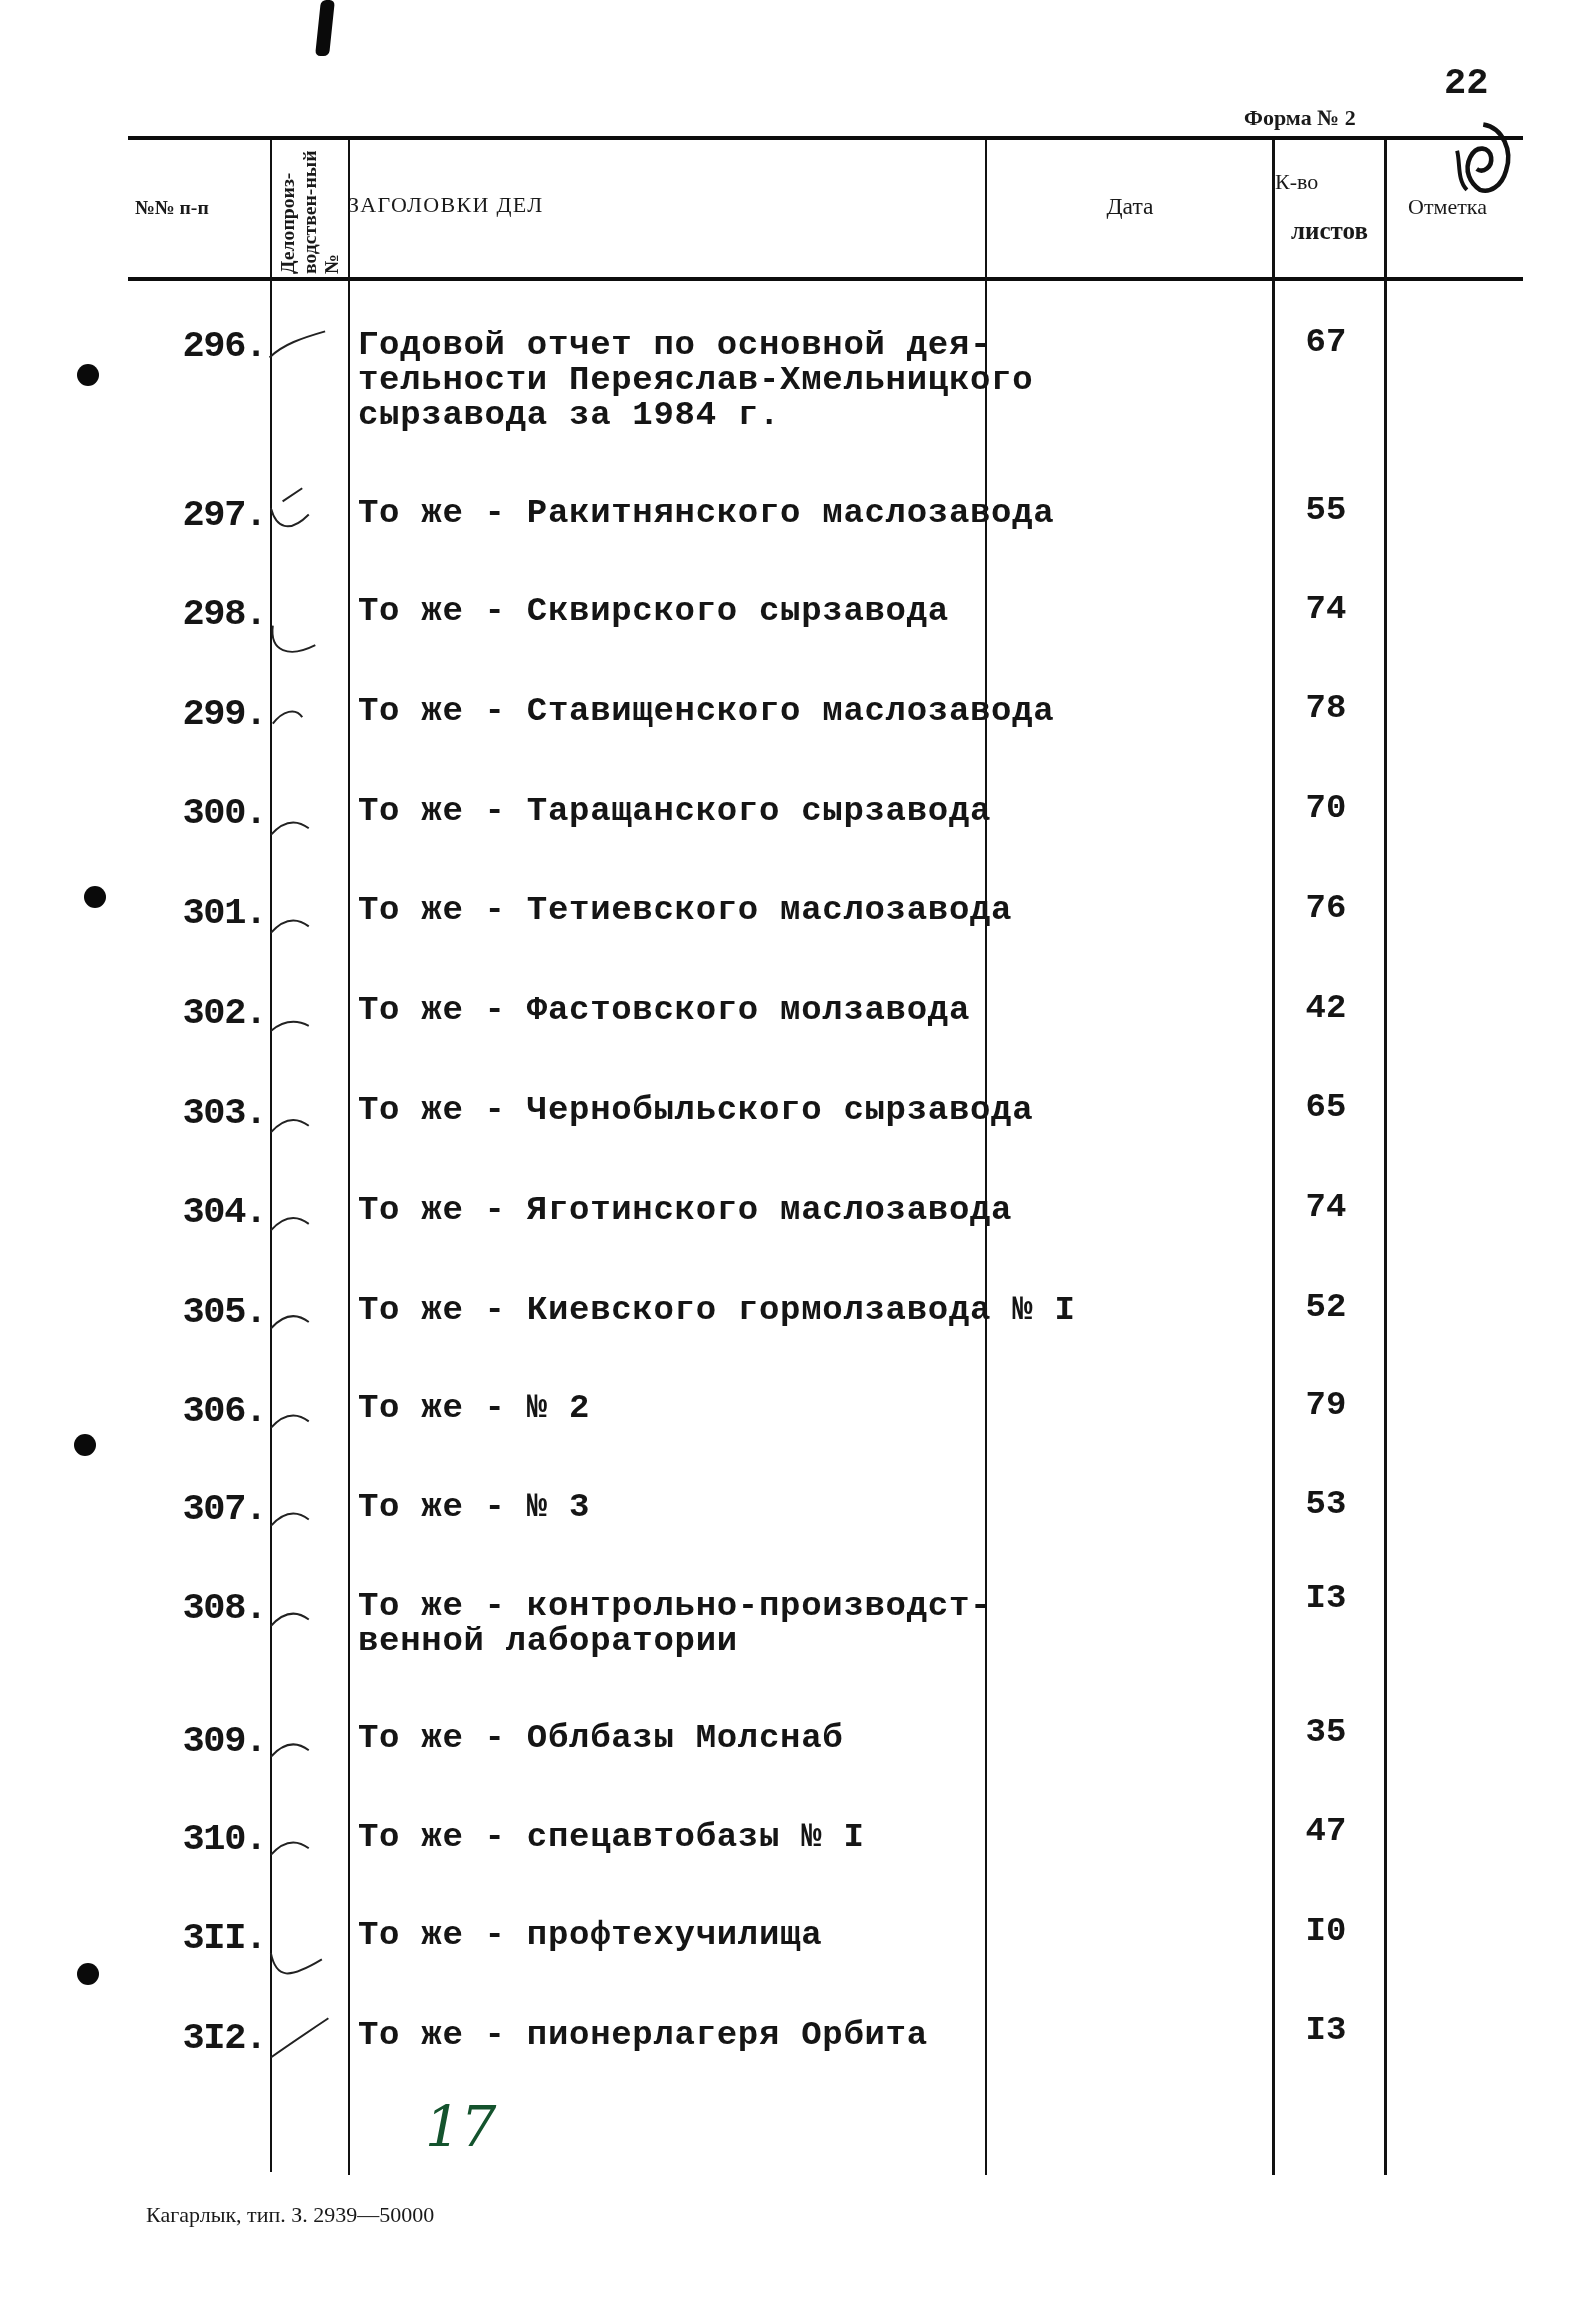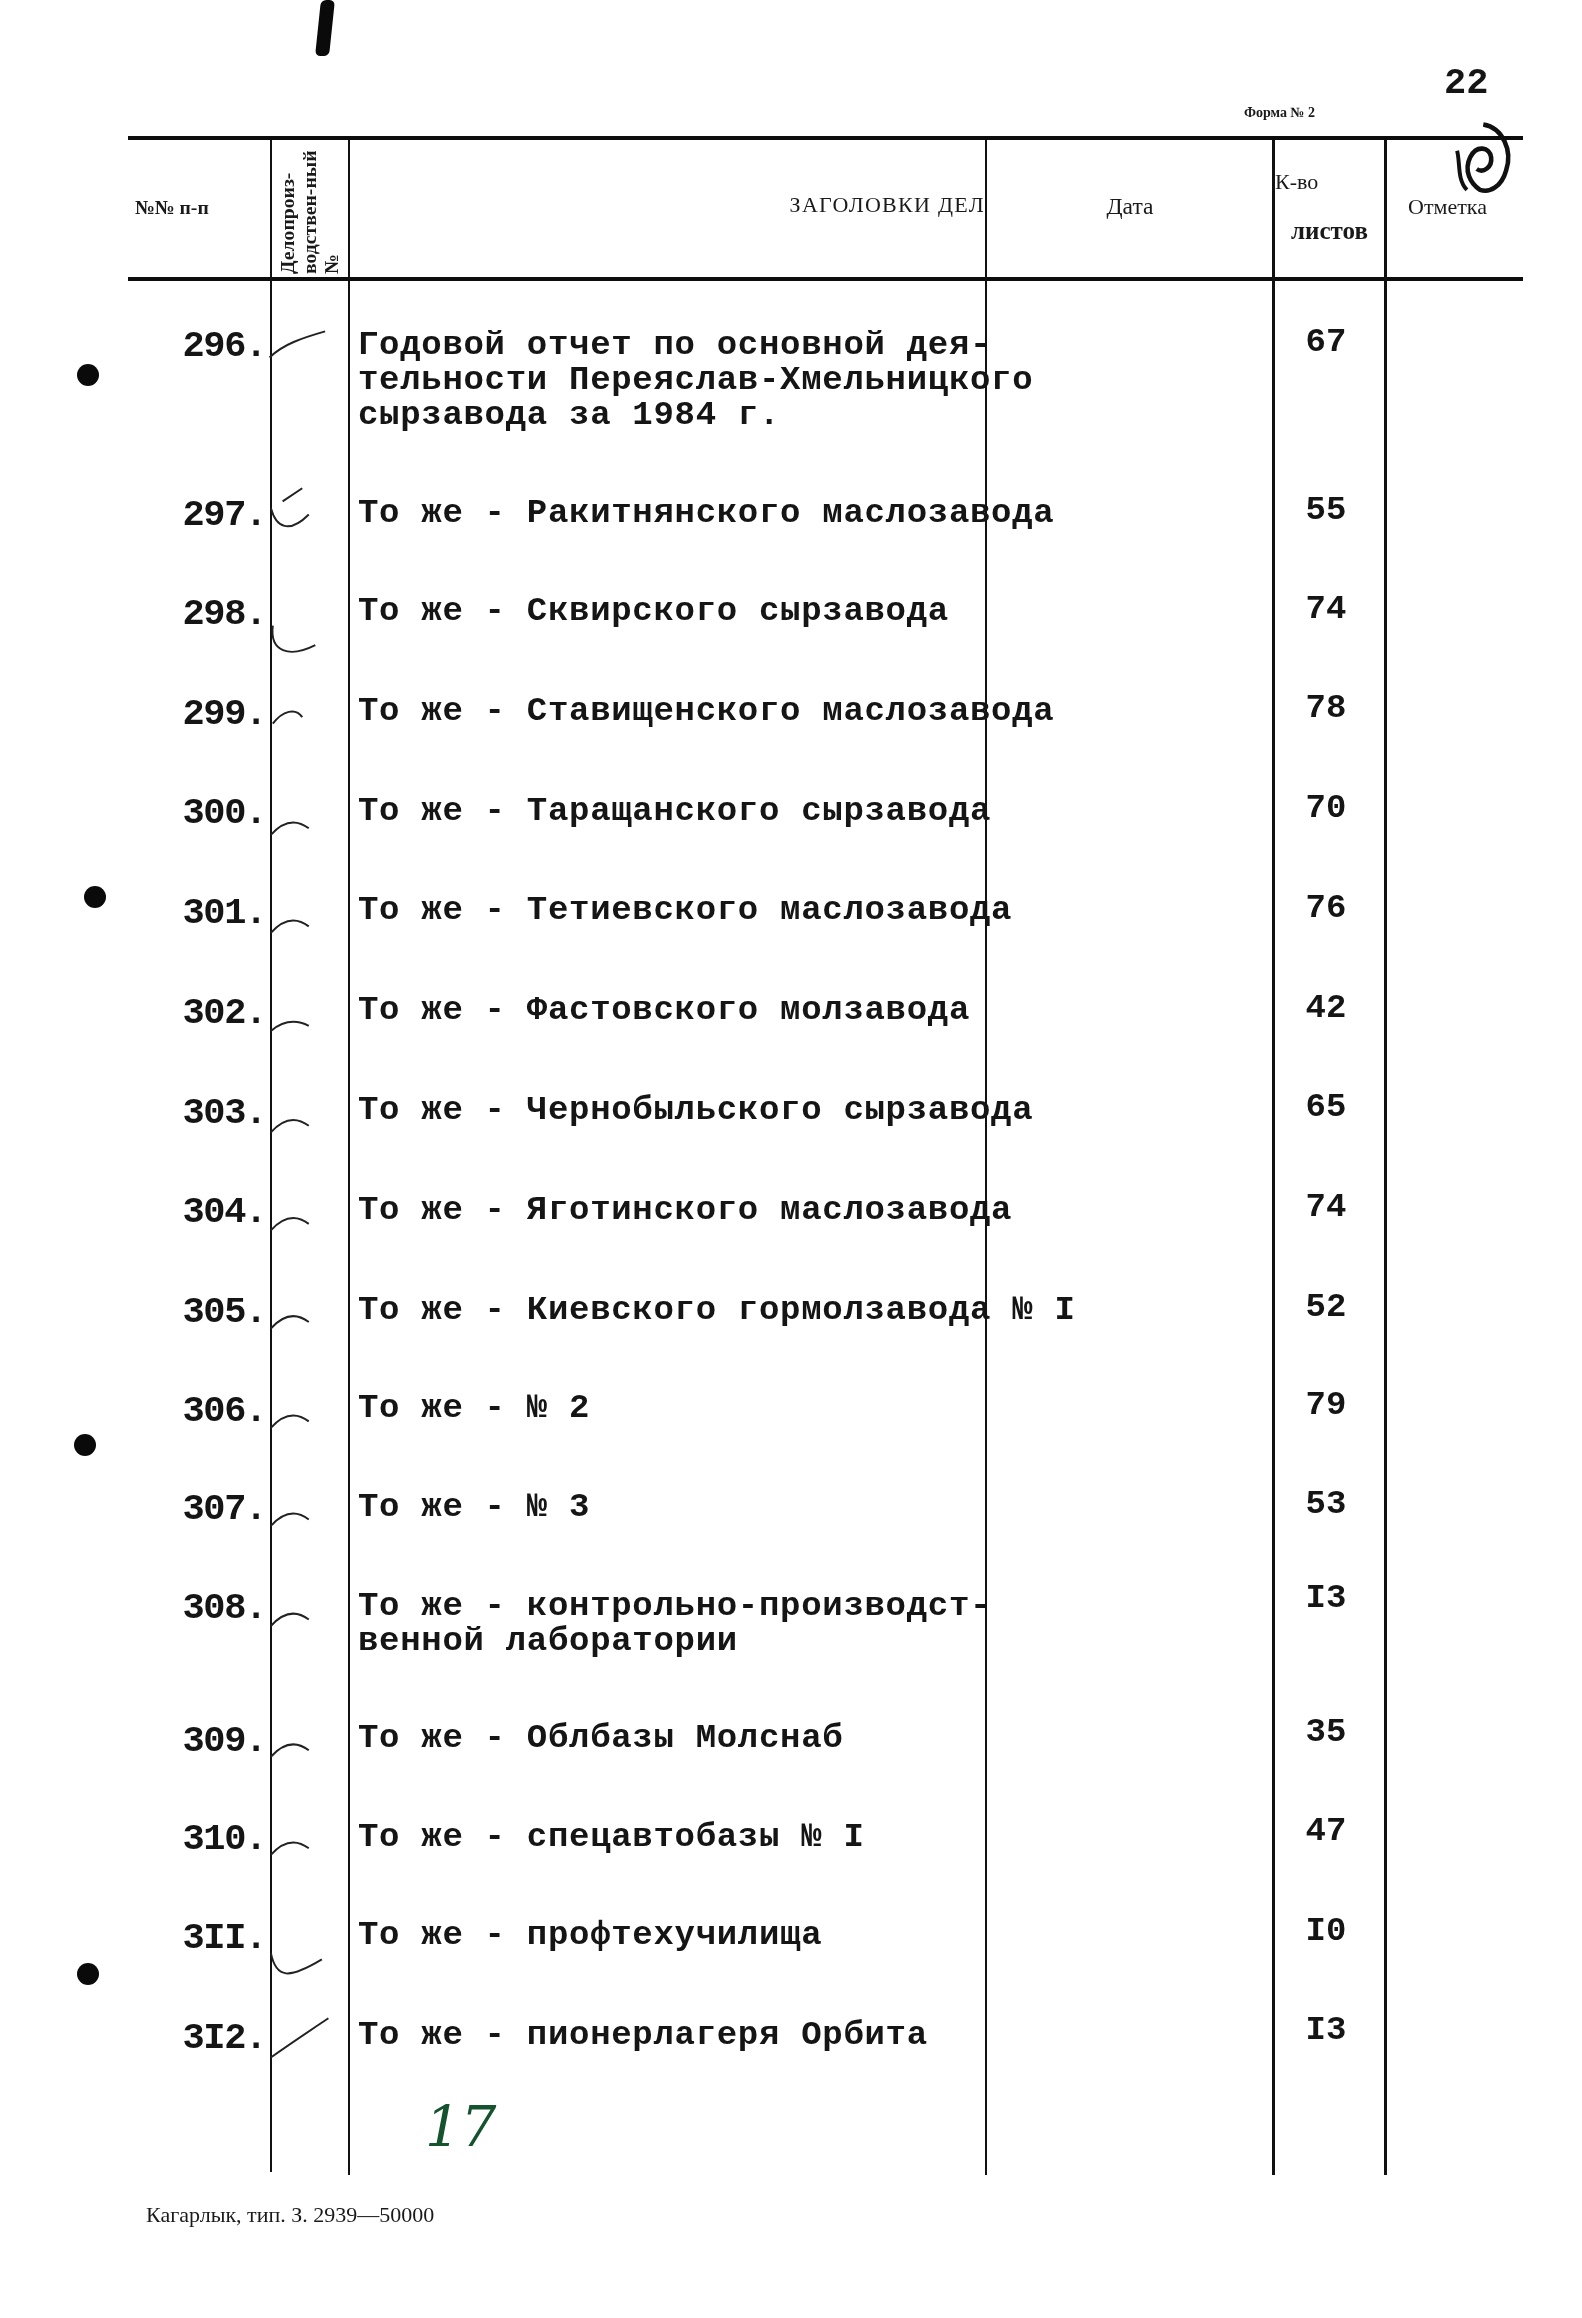--- a/index.html
+++ b/index.html
@@ -11,21 +11,21 @@
   .vrule { position:absolute; background:#111; width:2px; }
   .hole { position:absolute; width:22px; height:22px; border-radius:50%; background:#0a0a0a; }
   .rownum { position:absolute; left:177px; width:89px; text-align:right; font-size:37px; letter-spacing:-1.3px; }
   .title { position:absolute; left:358px; font-size:34px; line-height:35px; white-space:pre; letter-spacing:0.7px; }
   .sheets { position:absolute; left:1277px; width:98px; text-align:center; font-size:34px; }
 </style>
 </head>
 <body>
 
 <div class="abs typed" style="left:1444px; top:62px; font-size:37px;">22</div>
-<div class="abs print" style="left:1244px; top:105px; font-size:14px; font-weight:bold;">Форма № 2</div>
+<div class="abs print" style="left:1244px; top:105px; font-size:22px; font-weight:bold;">Форма № 2</div>
 
 <svg class="abs" style="left:1444px; top:118px;" width="72" height="85" viewBox="0 0 110 130">
   <path d="M60 10 C90 15 105 50 95 80 C88 105 70 115 55 110 C40 100 30 80 40 60 C50 40 70 45 72 60 C74 75 60 85 50 78" fill="none" stroke="#111" stroke-width="7"></path>
   <path d="M20 50 C25 70 20 95 35 110" fill="none" stroke="#111" stroke-width="6"></path>
 </svg>
 
 <div class="abs" style="left:318px; top:0px; width:14.4px; height:56px; background:#0a0a0a; transform:skewX(-6deg); border-radius:5.3px;"></div>
 
 <div class="hole" style="left:77px; top:364px;"></div>
 <div class="hole" style="left:84px; top:886px;"></div>
@@ -36,21 +36,21 @@
 <div class="hrule" style="left:128px; top:277px; width:1395px; height:3.9px;"></div>
 
 <div class="vrule" style="left:270px; top:140px; height:2032px;"></div>
 <div class="vrule" style="left:348px; top:140px; height:2035px;"></div>
 <div class="vrule" style="left:985px; top:140px; height:2035px;"></div>
 <div class="vrule" style="left:1272px; top:140px; height:2035px; width:2.6px;"></div>
 <div class="vrule" style="left:1384px; top:140px; height:2035px; width:2.6px;"></div>
 
 <div class="abs print" style="left:135px; top:196px; font-size:19.7px; font-weight:bold;">№№ п-п</div>
 <div class="abs print" style="left:276px; top:143px; width:131px; height:71px; font-size:19.7px; font-weight:bold; line-height:22px; transform-origin:0 0; transform:translate(0px,131px) rotate(-90deg);">Делопроиз-водствен-ный №</div>
-<div class="abs print" style="left:348px; width:637px; top:192px; text-align:right; font-size:22px; letter-spacing:1.3px;">ЗАГОЛОВКИ ДЕЛ</div>
+<div class="abs print" style="left:348px; width:637px; top:192px; text-align:left; font-size:22px; letter-spacing:1.3px;">ЗАГОЛОВКИ ДЕЛ</div>
 <div class="abs print" style="left:987px; width:286px; top:193px; text-align:center; font-size:23.6px;">Дата</div>
 <div class="abs print" style="left:1275px; width:109px; top:169px; text-align:left; font-size:22px;">К-во</div>
 <div class="abs print" style="left:1275px; width:109px; top:217px; text-align:center; font-size:25px; font-weight:bold;">листов</div>
 <div class="abs print" style="left:1408px; top:194px; font-size:22px;">Отметка</div>
 
 <div>
   <div class="rownum typed" style="top:325px;">296.</div>
   <div class="title typed" style="top:328px;">Годовой отчет по основной дея-
 тельности Переяслав-Хмельницкого
 сырзавода за 1984 г.</div>

